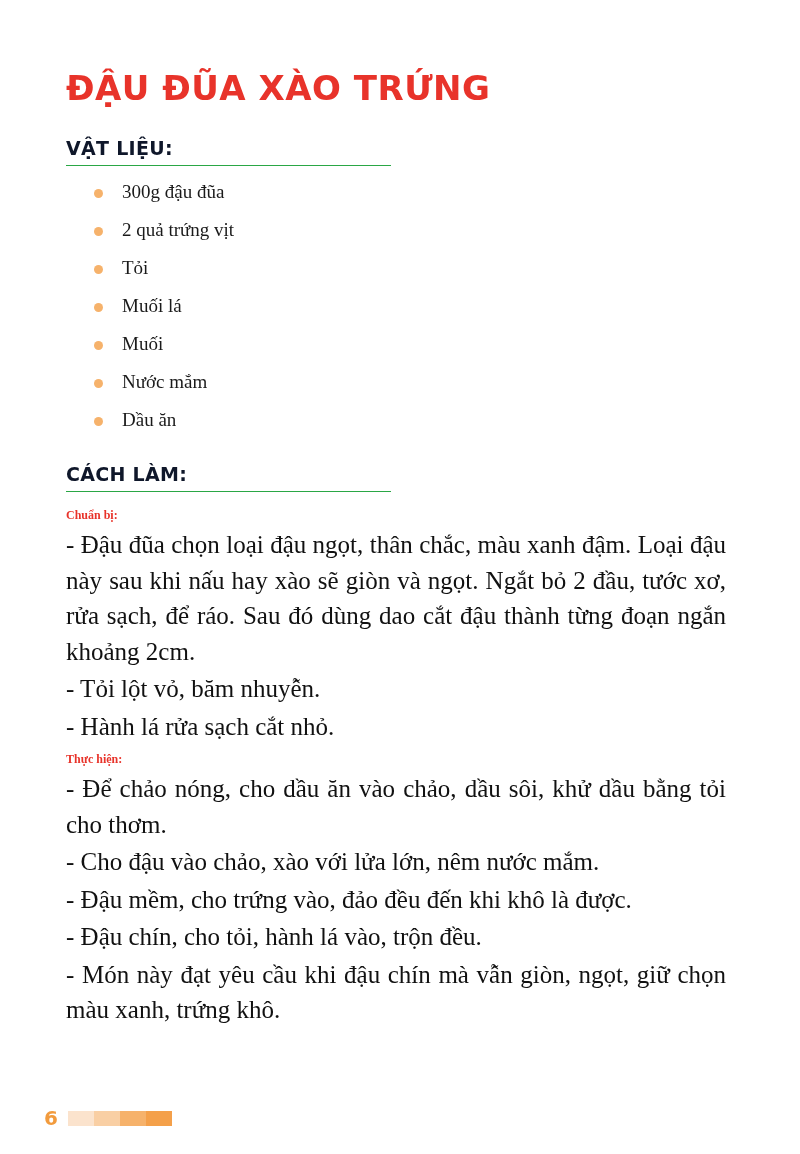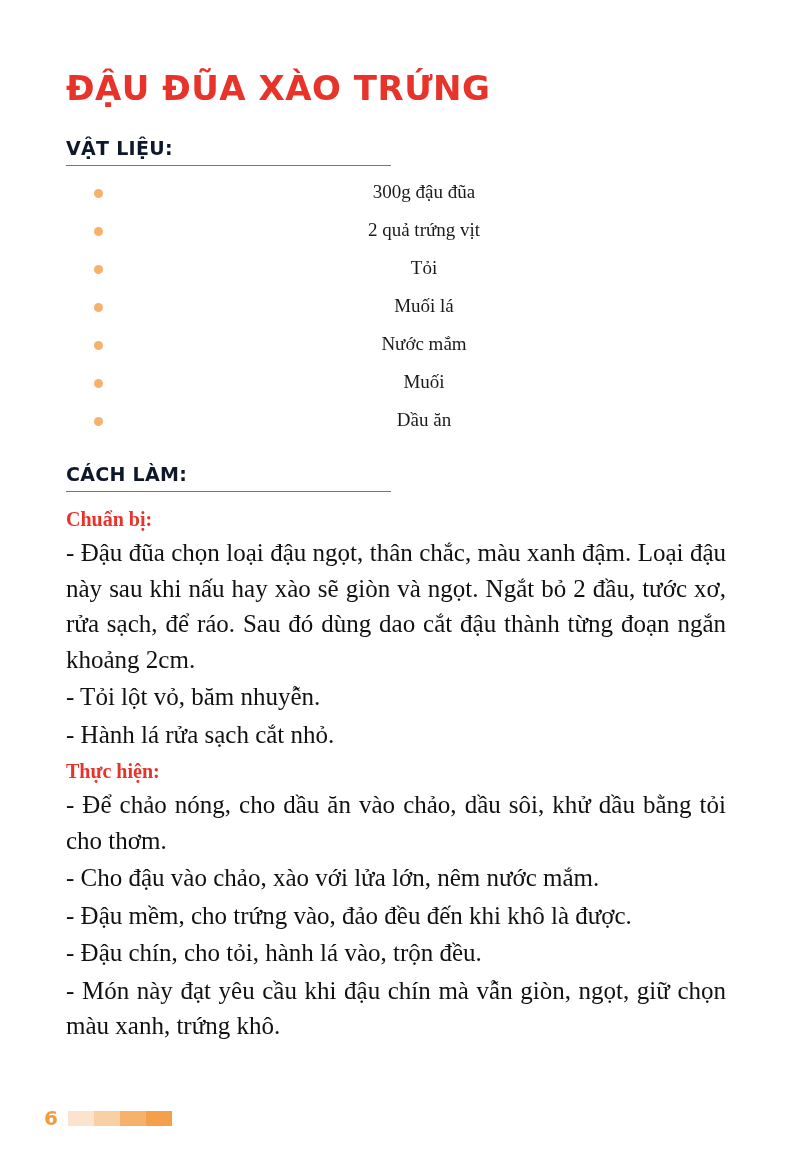--- a/index.html
+++ b/index.html
@@ -52,21 +52,20 @@
     width: 325px;
     height: 1px;
     background: #2aa745;
     margin: 0 0 16px 0;
   }
 
   .ingredients {
     list-style: none;
     margin: 0 0 34px 0;
     padding: 0 0 0 28px;
-    text-align: center;
   }
   .ingredients li {
     position: relative;
     font-size: 19px;
     color: #1a1a1a;
     line-height: 1.0;
     padding: 0 0 0 28px;
     margin: 0 0 19px 0;
   }
   .ingredients li .bullet {
@@ -76,21 +75,21 @@
     width: 9px;
     height: 9px;
     border-radius: 50%;
     background: #f6b26b;
     display: block;
   }
 
   .sub-heading {
     font-family: "Liberation Serif", serif;
     font-weight: bold;
-    font-size: 20px;
+    font-size: 12px;
     color: #e8332a;
     margin: 6px 0 4px 0;
   }
 
   .para {
     font-size: 25px;
     color: #111111;
     line-height: 1.42;
     margin: 0 0 2px 0;
     text-align: justify;
@@ -148,25 +147,25 @@
       <li>
         <span class="bullet"></span>
         <span>Tỏi</span>
       </li>
       <li>
         <span class="bullet"></span>
         <span>Muối lá</span>
       </li>
       <li>
         <span class="bullet"></span>
+        <span>Muối</span>
+      </li>
+      <li>
+        <span class="bullet"></span>
         <span>Nước mắm</span>
-      </li>
-      <li>
-        <span class="bullet"></span>
-        <span>Muối</span>
       </li>
       <li>
         <span class="bullet"></span>
         <span>Dầu ăn</span>
       </li>
     </ul>
 
     <h2 class="section-heading">CÁCH LÀM:</h2>
     <div class="section-rule"></div>
 

